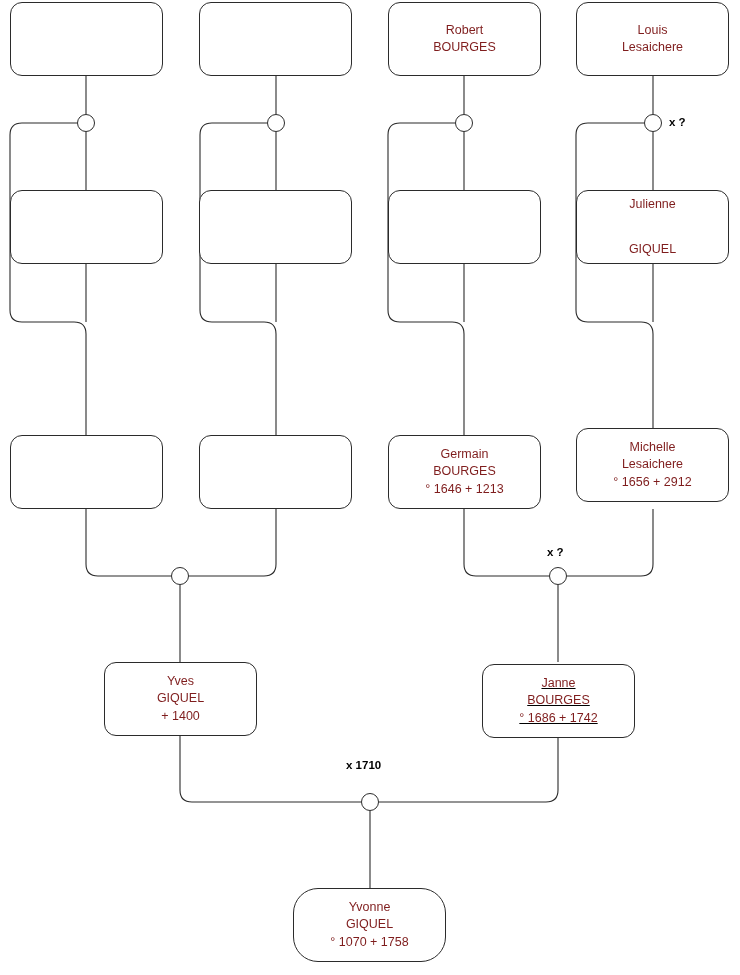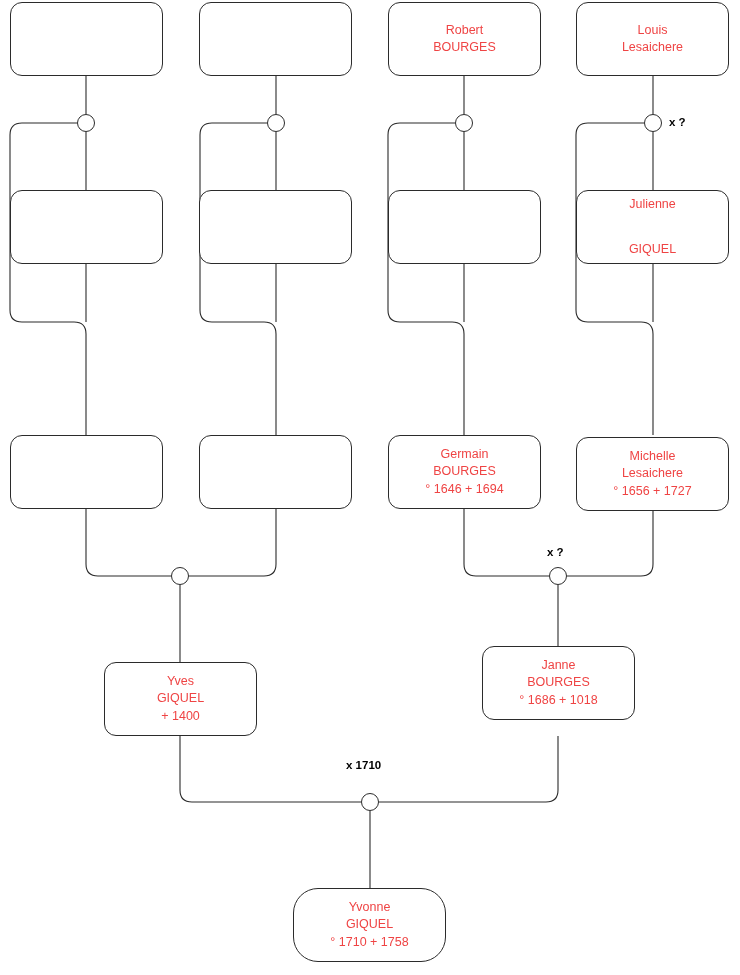--- a/index.html
+++ b/index.html
@@ -38,21 +38,21 @@
     flex-direction: column;
     align-items: center;
     justify-content: center;
     text-align: center;
     line-height: 1.38;
   }
   .person-box .given,
   .person-box .surname,
   .person-box .dates {
     display: block;
-    color: #ef4444;
+    color: #7f1d1d;
     font-size: 12.5px;
     white-space: nowrap;
   }
   .union-node {
     position: absolute;
     box-sizing: border-box;
     width: 18px;
     height: 18px;
     border: 1px solid #2b2b2b;
     border-radius: 50%;
@@ -170,45 +170,45 @@
 
   <div class="person-box empty" style="left:199px; top:435px;">
     
     
     
   </div>
 
   <div class="person-box" style="left:388px; top:435px;">
     <span class="given">Germain</span>
     <span class="surname">BOURGES</span>
-    <span class="dates">° 1646 + 1694</span>
-  </div>
-
-  <div class="person-box" style="left:576px; top:437px;">
+    <span class="dates">° 1646 + 1213</span>
+  </div>
+
+  <div class="person-box" style="left:576px; top:428px;">
     <span class="given">Michelle</span>
     <span class="surname">Lesaichere</span>
-    <span class="dates">° 1656 + 1727</span>
+    <span class="dates">° 1656 + 2912</span>
   </div>
 
   <div class="person-box" style="left:104px; top:662px;">
     <span class="given">Yves</span>
     <span class="surname">GIQUEL</span>
     <span class="dates">+ 1400</span>
   </div>
 
-  <div class="person-box" style="left:482px; top:646px;">
+  <div class="person-box" style="left:482px; top:664px;text-decoration:underline;">
     <span class="given">Janne</span>
     <span class="surname">BOURGES</span>
-    <span class="dates">° 1686 + 1018</span>
+    <span class="dates">° 1686 + 1742</span>
   </div>
 
   <div class="person-box" style="left:293px; top:888px;border-radius:25px;">
     <span class="given">Yvonne</span>
     <span class="surname">GIQUEL</span>
-    <span class="dates">° 1710 + 1758</span>
+    <span class="dates">° 1070 + 1758</span>
   </div>
 
   <div class="union-node" style="left:77px;  top:114px;"></div>
   <div class="union-node" style="left:267px; top:114px;"></div>
   <div class="union-node" style="left:455px; top:114px;"></div>
   <div class="union-node" style="left:644px; top:114px;"></div>
   <div class="union-node" style="left:171px; top:567px;"></div>
   <div class="union-node" style="left:549px; top:567px;"></div>
   <div class="union-node" style="left:361px; top:793px;"></div>
 

